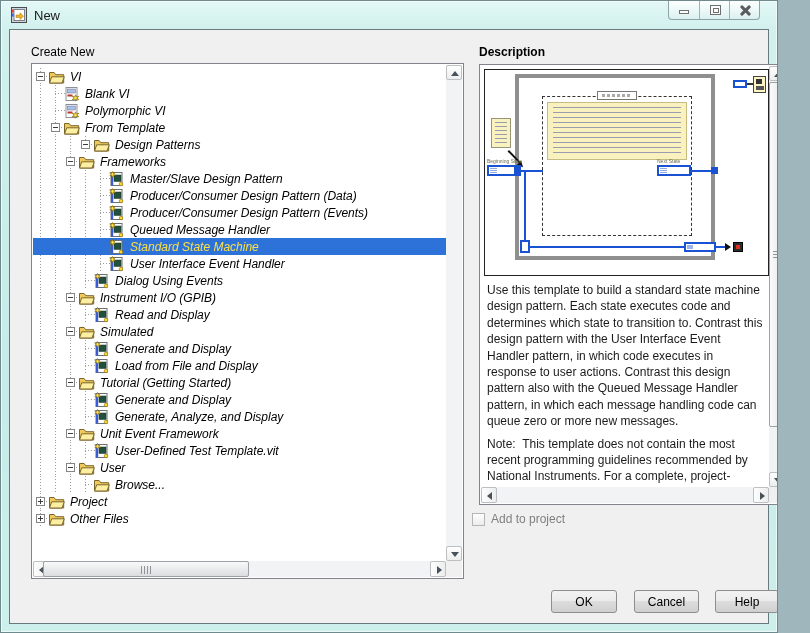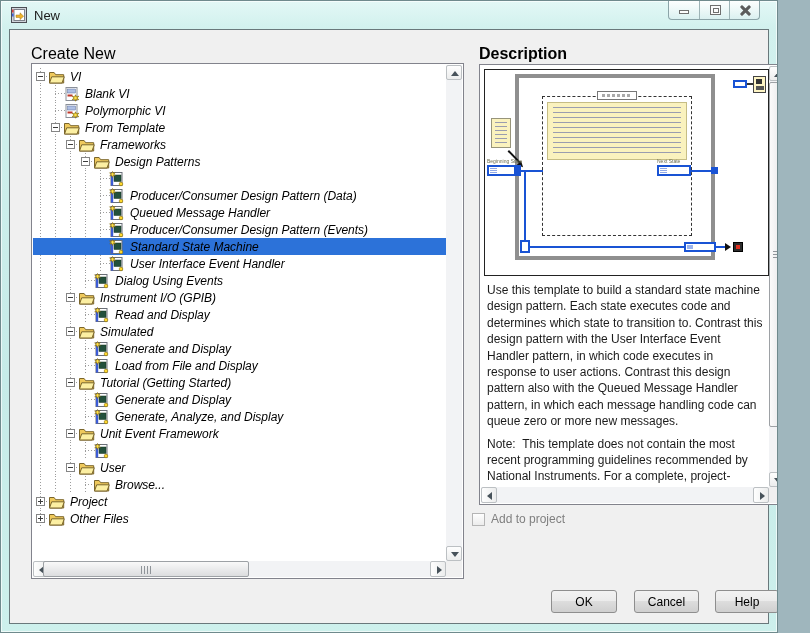--- a/index.html
+++ b/index.html
@@ -21,27 +21,27 @@
   .wbtn:first-child{border-left:none;}
   .g-min{position:absolute;left:10px;top:9px;width:10px;height:4px;background:#fdfdfd;border:1px solid #6f6f6f;}
   .g-max{position:absolute;left:10px;top:4px;width:11px;height:10px;background:#fbfbfb;border:1px solid #6f6f6f;}
   .g-max::after{content:"";position:absolute;left:2px;top:2px;width:4px;height:3px;border:1px solid #6f6f6f;}
   .g-close{position:absolute;left:9px;top:3px;width:13px;height:13px;}
   .g-close::before,.g-close::after{content:"";position:absolute;left:0;top:5px;width:13px;height:3px;background:#5c5c5c;border-radius:1px;}
   .g-close::before{transform:rotate(45deg);}
   .g-close::after{transform:rotate(-45deg);}
   
   .client{position:absolute;left:8px;top:28px;right:8px;bottom:8px;background:#f0f0f0;border:1px solid #69787b;}
-  .panel-label{position:absolute;font-size:16px;color:#000;}
+  .panel-label{position:absolute;font-size:12px;color:#000;}
   
   .treebox{position:absolute;left:30px;top:62px;width:433px;height:516px;background:#fff;border:1px solid #82838c;font-style:italic;}
   .tree-view{position:absolute;left:1px;top:1px;right:17px;bottom:17px;overflow:hidden;padding-top:3px;}
   .tree-row{display:flex;align-items:center;height:17px;font-size:12px;white-space:nowrap;cursor:default;}
   .tree-row[data-selected="true"]{background:#2c72d9;}
-  .tree-row[data-selected="true"] .tlabel{color:#000000;}
+  .tree-row[data-selected="true"] .tlabel{color:#fde047;}
   .tree-row[data-selected="true"] .guides{visibility:hidden;}
   .guides{display:flex;height:17px;flex:none;}
   .guide{width:15px;height:17px;background-image:repeating-linear-gradient(to bottom,#9d9d9d 0 1px,transparent 1px 3px);background-size:1px 100%;background-position:7px 0;background-repeat:no-repeat;flex:none;}
   .slot{width:15px;height:17px;position:relative;flex:none;}
   .slot::before{content:"";position:absolute;left:7px;top:0;bottom:0;width:1px;
     background-image:repeating-linear-gradient(to bottom,#9d9d9d 0 1px,transparent 1px 3px);}
   .slot::after{content:"";position:absolute;left:7px;right:-2px;top:8px;height:1px;
     background-image:repeating-linear-gradient(to right,#9d9d9d 0 1px,transparent 1px 3px);}
   .tree-row[data-selected="true"] .slot::before,.tree-row[data-selected="true"] .slot::after{visibility:hidden;}
   .ebox{position:absolute;left:3px;top:4px;width:9px;height:9px;background:#fff;border:1px solid #858585;display:none;z-index:2;}
@@ -237,241 +237,297 @@
               <path d="M1.5 14 l2.2 -6.2 h12.6 l-2.3 6.2 z" fill="#FCEFA2" stroke="#7a652b"></path>
             </svg>
 
           </span>
           <span class="tlabel">From Template</span>
         </div>
         <div class="tree-row" data-icon="folder" data-expand="minus">
           <span class="guides">
             <span class="guide"></span>
             <span class="guide"></span>
+            <span class="guide"></span>
+          </span>
+          <span class="slot">
+            <span class="ebox"></span>
+          </span>
+          <span class="ticon">
+            <svg class="i-folder" viewBox="0 0 17 16" width="17" height="16">
+              <path d="M1.5 3.5 h4.6 l1.6 2.2 h8 v8.3 h-14.2 z" fill="#EFC95C" stroke="#7a652b"></path>
+              <path d="M1.5 14 l2.2 -6.2 h12.6 l-2.3 6.2 z" fill="#FCEFA2" stroke="#7a652b"></path>
+            </svg>
+
+          </span>
+          <span class="tlabel">Design Patterns</span>
+        </div>
+        <div class="tree-row" data-icon="folder" data-expand="minus">
+          <span class="guides">
+            <span class="guide"></span>
+            <span class="guide"></span>
           </span>
           <span class="slot">
             <span class="ebox"></span>
           </span>
           <span class="ticon">
             <svg class="i-folder" viewBox="0 0 17 16" width="17" height="16">
               <path d="M1.5 3.5 h4.6 l1.6 2.2 h8 v8.3 h-14.2 z" fill="#EFC95C" stroke="#7a652b"></path>
               <path d="M1.5 14 l2.2 -6.2 h12.6 l-2.3 6.2 z" fill="#FCEFA2" stroke="#7a652b"></path>
             </svg>
 
           </span>
           <span class="tlabel">Frameworks</span>
         </div>
+        <div class="tree-row" data-icon="template">
+          <span class="guides">
+            <span class="guide"></span>
+            <span class="guide"></span>
+            <span class="guide"></span>
+            <span class="guide"></span>
+          </span>
+          <span class="slot"></span>
+          <span class="ticon">
+
+            <svg class="i-template" viewBox="0 0 17 16" width="17" height="16">
+              <rect x="3" y="1.5" width="11" height="13" fill="#fff" stroke="#6a6f78"></rect>
+              <rect x="3" y="1.5" width="2.2" height="13" fill="#3b5bd6"></rect>
+              <rect x="6" y="4" width="7" height="6.5" fill="#23503c" stroke="#16351f" stroke-width="0.5"></rect>
+              <polygon points="4.5,0.5 5.2,2.3 7.2,1.6 5.9,3.2 7.4,4.7 5.3,4.4 4.6,6.4 3.8,4.5 1.8,5 3.1,3.3 1.6,1.8 3.7,2.2" fill="#FFE24A" stroke="#7a5c00" stroke-width="0.6"></polygon>
+              <circle cx="13" cy="13" r="1.8" fill="#FFD92E" stroke="#8a6d00" stroke-width="0.6"></circle>
+            </svg>
+          </span>
+          <span class="tlabel">Master/Slave Design Pattern</span>
+        </div>
+        <div class="tree-row" data-icon="template">
+          <span class="guides">
+            <span class="guide"></span>
+            <span class="guide"></span>
+            <span class="guide"></span>
+            <span class="guide"></span>
+          </span>
+          <span class="slot"></span>
+          <span class="ticon">
+
+            <svg class="i-template" viewBox="0 0 17 16" width="17" height="16">
+              <rect x="3" y="1.5" width="11" height="13" fill="#fff" stroke="#6a6f78"></rect>
+              <rect x="3" y="1.5" width="2.2" height="13" fill="#3b5bd6"></rect>
+              <rect x="6" y="4" width="7" height="6.5" fill="#23503c" stroke="#16351f" stroke-width="0.5"></rect>
+              <polygon points="4.5,0.5 5.2,2.3 7.2,1.6 5.9,3.2 7.4,4.7 5.3,4.4 4.6,6.4 3.8,4.5 1.8,5 3.1,3.3 1.6,1.8 3.7,2.2" fill="#FFE24A" stroke="#7a5c00" stroke-width="0.6"></polygon>
+              <circle cx="13" cy="13" r="1.8" fill="#FFD92E" stroke="#8a6d00" stroke-width="0.6"></circle>
+            </svg>
+          </span>
+          <span class="tlabel">Producer/Consumer Design Pattern (Data)</span>
+        </div>
+        <div class="tree-row" data-icon="template">
+          <span class="guides">
+            <span class="guide"></span>
+            <span class="guide"></span>
+            <span class="guide"></span>
+            <span class="guide"></span>
+          </span>
+          <span class="slot"></span>
+          <span class="ticon">
+
+            <svg class="i-template" viewBox="0 0 17 16" width="17" height="16">
+              <rect x="3" y="1.5" width="11" height="13" fill="#fff" stroke="#6a6f78"></rect>
+              <rect x="3" y="1.5" width="2.2" height="13" fill="#3b5bd6"></rect>
+              <rect x="6" y="4" width="7" height="6.5" fill="#23503c" stroke="#16351f" stroke-width="0.5"></rect>
+              <polygon points="4.5,0.5 5.2,2.3 7.2,1.6 5.9,3.2 7.4,4.7 5.3,4.4 4.6,6.4 3.8,4.5 1.8,5 3.1,3.3 1.6,1.8 3.7,2.2" fill="#FFE24A" stroke="#7a5c00" stroke-width="0.6"></polygon>
+              <circle cx="13" cy="13" r="1.8" fill="#FFD92E" stroke="#8a6d00" stroke-width="0.6"></circle>
+            </svg>
+          </span>
+          <span class="tlabel">Producer/Consumer Design Pattern (Events)</span>
+        </div>
+        <div class="tree-row" data-icon="template">
+          <span class="guides">
+            <span class="guide"></span>
+            <span class="guide"></span>
+            <span class="guide"></span>
+            <span class="guide"></span>
+          </span>
+          <span class="slot"></span>
+          <span class="ticon">
+
+            <svg class="i-template" viewBox="0 0 17 16" width="17" height="16">
+              <rect x="3" y="1.5" width="11" height="13" fill="#fff" stroke="#6a6f78"></rect>
+              <rect x="3" y="1.5" width="2.2" height="13" fill="#3b5bd6"></rect>
+              <rect x="6" y="4" width="7" height="6.5" fill="#23503c" stroke="#16351f" stroke-width="0.5"></rect>
+              <polygon points="4.5,0.5 5.2,2.3 7.2,1.6 5.9,3.2 7.4,4.7 5.3,4.4 4.6,6.4 3.8,4.5 1.8,5 3.1,3.3 1.6,1.8 3.7,2.2" fill="#FFE24A" stroke="#7a5c00" stroke-width="0.6"></polygon>
+              <circle cx="13" cy="13" r="1.8" fill="#FFD92E" stroke="#8a6d00" stroke-width="0.6"></circle>
+            </svg>
+          </span>
+          <span class="tlabel">Queued Message Handler</span>
+        </div>
+        <div class="tree-row" data-icon="template" data-selected="true">
+          <span class="guides">
+            <span class="guide"></span>
+            <span class="guide"></span>
+            <span class="guide"></span>
+            <span class="guide"></span>
+          </span>
+          <span class="slot"></span>
+          <span class="ticon">
+
+            <svg class="i-template" viewBox="0 0 17 16" width="17" height="16">
+              <rect x="3" y="1.5" width="11" height="13" fill="#fff" stroke="#6a6f78"></rect>
+              <rect x="3" y="1.5" width="2.2" height="13" fill="#3b5bd6"></rect>
+              <rect x="6" y="4" width="7" height="6.5" fill="#23503c" stroke="#16351f" stroke-width="0.5"></rect>
+              <polygon points="4.5,0.5 5.2,2.3 7.2,1.6 5.9,3.2 7.4,4.7 5.3,4.4 4.6,6.4 3.8,4.5 1.8,5 3.1,3.3 1.6,1.8 3.7,2.2" fill="#FFE24A" stroke="#7a5c00" stroke-width="0.6"></polygon>
+              <circle cx="13" cy="13" r="1.8" fill="#FFD92E" stroke="#8a6d00" stroke-width="0.6"></circle>
+            </svg>
+          </span>
+          <span class="tlabel">Standard State Machine</span>
+        </div>
+        <div class="tree-row" data-icon="template">
+          <span class="guides">
+            <span class="guide"></span>
+            <span class="guide"></span>
+            <span class="guide"></span>
+            <span class="guide"></span>
+          </span>
+          <span class="slot"></span>
+          <span class="ticon">
+
+            <svg class="i-template" viewBox="0 0 17 16" width="17" height="16">
+              <rect x="3" y="1.5" width="11" height="13" fill="#fff" stroke="#6a6f78"></rect>
+              <rect x="3" y="1.5" width="2.2" height="13" fill="#3b5bd6"></rect>
+              <rect x="6" y="4" width="7" height="6.5" fill="#23503c" stroke="#16351f" stroke-width="0.5"></rect>
+              <polygon points="4.5,0.5 5.2,2.3 7.2,1.6 5.9,3.2 7.4,4.7 5.3,4.4 4.6,6.4 3.8,4.5 1.8,5 3.1,3.3 1.6,1.8 3.7,2.2" fill="#FFE24A" stroke="#7a5c00" stroke-width="0.6"></polygon>
+              <circle cx="13" cy="13" r="1.8" fill="#FFD92E" stroke="#8a6d00" stroke-width="0.6"></circle>
+            </svg>
+          </span>
+          <span class="tlabel">User Interface Event Handler</span>
+        </div>
+        <div class="tree-row" data-icon="template">
+          <span class="guides">
+            <span class="guide"></span>
+            <span class="guide"></span>
+            <span class="guide"></span>
+          </span>
+          <span class="slot"></span>
+          <span class="ticon">
+
+            <svg class="i-template" viewBox="0 0 17 16" width="17" height="16">
+              <rect x="3" y="1.5" width="11" height="13" fill="#fff" stroke="#6a6f78"></rect>
+              <rect x="3" y="1.5" width="2.2" height="13" fill="#3b5bd6"></rect>
+              <rect x="6" y="4" width="7" height="6.5" fill="#23503c" stroke="#16351f" stroke-width="0.5"></rect>
+              <polygon points="4.5,0.5 5.2,2.3 7.2,1.6 5.9,3.2 7.4,4.7 5.3,4.4 4.6,6.4 3.8,4.5 1.8,5 3.1,3.3 1.6,1.8 3.7,2.2" fill="#FFE24A" stroke="#7a5c00" stroke-width="0.6"></polygon>
+              <circle cx="13" cy="13" r="1.8" fill="#FFD92E" stroke="#8a6d00" stroke-width="0.6"></circle>
+            </svg>
+          </span>
+          <span class="tlabel">Dialog Using Events</span>
+        </div>
         <div class="tree-row" data-icon="folder" data-expand="minus">
           <span class="guides">
             <span class="guide"></span>
             <span class="guide"></span>
-            <span class="guide"></span>
-          </span>
-          <span class="slot">
-            <span class="ebox"></span>
-          </span>
-          <span class="ticon">
-            <svg class="i-folder" viewBox="0 0 17 16" width="17" height="16">
-              <path d="M1.5 3.5 h4.6 l1.6 2.2 h8 v8.3 h-14.2 z" fill="#EFC95C" stroke="#7a652b"></path>
-              <path d="M1.5 14 l2.2 -6.2 h12.6 l-2.3 6.2 z" fill="#FCEFA2" stroke="#7a652b"></path>
-            </svg>
-
-          </span>
-          <span class="tlabel">Design Patterns</span>
-        </div>
-        <div class="tree-row" data-icon="template">
-          <span class="guides">
-            <span class="guide"></span>
-            <span class="guide"></span>
-            <span class="guide"></span>
-            <span class="guide"></span>
-          </span>
-          <span class="slot"></span>
-          <span class="ticon">
-
-            <svg class="i-template" viewBox="0 0 17 16" width="17" height="16">
-              <rect x="3" y="1.5" width="11" height="13" fill="#fff" stroke="#6a6f78"></rect>
-              <rect x="3" y="1.5" width="2.2" height="13" fill="#3b5bd6"></rect>
-              <rect x="6" y="4" width="7" height="6.5" fill="#23503c" stroke="#16351f" stroke-width="0.5"></rect>
-              <polygon points="4.5,0.5 5.2,2.3 7.2,1.6 5.9,3.2 7.4,4.7 5.3,4.4 4.6,6.4 3.8,4.5 1.8,5 3.1,3.3 1.6,1.8 3.7,2.2" fill="#FFE24A" stroke="#7a5c00" stroke-width="0.6"></polygon>
-              <circle cx="13" cy="13" r="1.8" fill="#FFD92E" stroke="#8a6d00" stroke-width="0.6"></circle>
-            </svg>
-          </span>
-        </div>
-        <div class="tree-row" data-icon="template">
-          <span class="guides">
-            <span class="guide"></span>
-            <span class="guide"></span>
-            <span class="guide"></span>
-            <span class="guide"></span>
-          </span>
-          <span class="slot"></span>
-          <span class="ticon">
-
-            <svg class="i-template" viewBox="0 0 17 16" width="17" height="16">
-              <rect x="3" y="1.5" width="11" height="13" fill="#fff" stroke="#6a6f78"></rect>
-              <rect x="3" y="1.5" width="2.2" height="13" fill="#3b5bd6"></rect>
-              <rect x="6" y="4" width="7" height="6.5" fill="#23503c" stroke="#16351f" stroke-width="0.5"></rect>
-              <polygon points="4.5,0.5 5.2,2.3 7.2,1.6 5.9,3.2 7.4,4.7 5.3,4.4 4.6,6.4 3.8,4.5 1.8,5 3.1,3.3 1.6,1.8 3.7,2.2" fill="#FFE24A" stroke="#7a5c00" stroke-width="0.6"></polygon>
-              <circle cx="13" cy="13" r="1.8" fill="#FFD92E" stroke="#8a6d00" stroke-width="0.6"></circle>
-            </svg>
-          </span>
-          <span class="tlabel">Producer/Consumer Design Pattern (Data)</span>
-        </div>
-        <div class="tree-row" data-icon="template">
-          <span class="guides">
-            <span class="guide"></span>
-            <span class="guide"></span>
-            <span class="guide"></span>
-            <span class="guide"></span>
-          </span>
-          <span class="slot"></span>
-          <span class="ticon">
-
-            <svg class="i-template" viewBox="0 0 17 16" width="17" height="16">
-              <rect x="3" y="1.5" width="11" height="13" fill="#fff" stroke="#6a6f78"></rect>
-              <rect x="3" y="1.5" width="2.2" height="13" fill="#3b5bd6"></rect>
-              <rect x="6" y="4" width="7" height="6.5" fill="#23503c" stroke="#16351f" stroke-width="0.5"></rect>
-              <polygon points="4.5,0.5 5.2,2.3 7.2,1.6 5.9,3.2 7.4,4.7 5.3,4.4 4.6,6.4 3.8,4.5 1.8,5 3.1,3.3 1.6,1.8 3.7,2.2" fill="#FFE24A" stroke="#7a5c00" stroke-width="0.6"></polygon>
-              <circle cx="13" cy="13" r="1.8" fill="#FFD92E" stroke="#8a6d00" stroke-width="0.6"></circle>
-            </svg>
-          </span>
-          <span class="tlabel">Queued Message Handler</span>
-        </div>
-        <div class="tree-row" data-icon="template">
-          <span class="guides">
-            <span class="guide"></span>
-            <span class="guide"></span>
-            <span class="guide"></span>
-            <span class="guide"></span>
-          </span>
-          <span class="slot"></span>
-          <span class="ticon">
-
-            <svg class="i-template" viewBox="0 0 17 16" width="17" height="16">
-              <rect x="3" y="1.5" width="11" height="13" fill="#fff" stroke="#6a6f78"></rect>
-              <rect x="3" y="1.5" width="2.2" height="13" fill="#3b5bd6"></rect>
-              <rect x="6" y="4" width="7" height="6.5" fill="#23503c" stroke="#16351f" stroke-width="0.5"></rect>
-              <polygon points="4.5,0.5 5.2,2.3 7.2,1.6 5.9,3.2 7.4,4.7 5.3,4.4 4.6,6.4 3.8,4.5 1.8,5 3.1,3.3 1.6,1.8 3.7,2.2" fill="#FFE24A" stroke="#7a5c00" stroke-width="0.6"></polygon>
-              <circle cx="13" cy="13" r="1.8" fill="#FFD92E" stroke="#8a6d00" stroke-width="0.6"></circle>
-            </svg>
-          </span>
-          <span class="tlabel">Producer/Consumer Design Pattern (Events)</span>
-        </div>
-        <div class="tree-row" data-icon="template" data-selected="true">
-          <span class="guides">
-            <span class="guide"></span>
-            <span class="guide"></span>
-            <span class="guide"></span>
-            <span class="guide"></span>
-          </span>
-          <span class="slot"></span>
-          <span class="ticon">
-
-            <svg class="i-template" viewBox="0 0 17 16" width="17" height="16">
-              <rect x="3" y="1.5" width="11" height="13" fill="#fff" stroke="#6a6f78"></rect>
-              <rect x="3" y="1.5" width="2.2" height="13" fill="#3b5bd6"></rect>
-              <rect x="6" y="4" width="7" height="6.5" fill="#23503c" stroke="#16351f" stroke-width="0.5"></rect>
-              <polygon points="4.5,0.5 5.2,2.3 7.2,1.6 5.9,3.2 7.4,4.7 5.3,4.4 4.6,6.4 3.8,4.5 1.8,5 3.1,3.3 1.6,1.8 3.7,2.2" fill="#FFE24A" stroke="#7a5c00" stroke-width="0.6"></polygon>
-              <circle cx="13" cy="13" r="1.8" fill="#FFD92E" stroke="#8a6d00" stroke-width="0.6"></circle>
-            </svg>
-          </span>
-          <span class="tlabel">Standard State Machine</span>
-        </div>
-        <div class="tree-row" data-icon="template">
-          <span class="guides">
-            <span class="guide"></span>
-            <span class="guide"></span>
-            <span class="guide"></span>
-            <span class="guide"></span>
-          </span>
-          <span class="slot"></span>
-          <span class="ticon">
-
-            <svg class="i-template" viewBox="0 0 17 16" width="17" height="16">
-              <rect x="3" y="1.5" width="11" height="13" fill="#fff" stroke="#6a6f78"></rect>
-              <rect x="3" y="1.5" width="2.2" height="13" fill="#3b5bd6"></rect>
-              <rect x="6" y="4" width="7" height="6.5" fill="#23503c" stroke="#16351f" stroke-width="0.5"></rect>
-              <polygon points="4.5,0.5 5.2,2.3 7.2,1.6 5.9,3.2 7.4,4.7 5.3,4.4 4.6,6.4 3.8,4.5 1.8,5 3.1,3.3 1.6,1.8 3.7,2.2" fill="#FFE24A" stroke="#7a5c00" stroke-width="0.6"></polygon>
-              <circle cx="13" cy="13" r="1.8" fill="#FFD92E" stroke="#8a6d00" stroke-width="0.6"></circle>
-            </svg>
-          </span>
-          <span class="tlabel">User Interface Event Handler</span>
-        </div>
-        <div class="tree-row" data-icon="template">
-          <span class="guides">
-            <span class="guide"></span>
-            <span class="guide"></span>
-            <span class="guide"></span>
-          </span>
-          <span class="slot"></span>
-          <span class="ticon">
-
-            <svg class="i-template" viewBox="0 0 17 16" width="17" height="16">
-              <rect x="3" y="1.5" width="11" height="13" fill="#fff" stroke="#6a6f78"></rect>
-              <rect x="3" y="1.5" width="2.2" height="13" fill="#3b5bd6"></rect>
-              <rect x="6" y="4" width="7" height="6.5" fill="#23503c" stroke="#16351f" stroke-width="0.5"></rect>
-              <polygon points="4.5,0.5 5.2,2.3 7.2,1.6 5.9,3.2 7.4,4.7 5.3,4.4 4.6,6.4 3.8,4.5 1.8,5 3.1,3.3 1.6,1.8 3.7,2.2" fill="#FFE24A" stroke="#7a5c00" stroke-width="0.6"></polygon>
-              <circle cx="13" cy="13" r="1.8" fill="#FFD92E" stroke="#8a6d00" stroke-width="0.6"></circle>
-            </svg>
-          </span>
-          <span class="tlabel">Dialog Using Events</span>
+          </span>
+          <span class="slot">
+            <span class="ebox"></span>
+          </span>
+          <span class="ticon">
+            <svg class="i-folder" viewBox="0 0 17 16" width="17" height="16">
+              <path d="M1.5 3.5 h4.6 l1.6 2.2 h8 v8.3 h-14.2 z" fill="#EFC95C" stroke="#7a652b"></path>
+              <path d="M1.5 14 l2.2 -6.2 h12.6 l-2.3 6.2 z" fill="#FCEFA2" stroke="#7a652b"></path>
+            </svg>
+
+          </span>
+          <span class="tlabel">Instrument I/O (GPIB)</span>
+        </div>
+        <div class="tree-row" data-icon="template">
+          <span class="guides">
+            <span class="guide"></span>
+            <span class="guide"></span>
+            <span class="guide"></span>
+          </span>
+          <span class="slot"></span>
+          <span class="ticon">
+
+            <svg class="i-template" viewBox="0 0 17 16" width="17" height="16">
+              <rect x="3" y="1.5" width="11" height="13" fill="#fff" stroke="#6a6f78"></rect>
+              <rect x="3" y="1.5" width="2.2" height="13" fill="#3b5bd6"></rect>
+              <rect x="6" y="4" width="7" height="6.5" fill="#23503c" stroke="#16351f" stroke-width="0.5"></rect>
+              <polygon points="4.5,0.5 5.2,2.3 7.2,1.6 5.9,3.2 7.4,4.7 5.3,4.4 4.6,6.4 3.8,4.5 1.8,5 3.1,3.3 1.6,1.8 3.7,2.2" fill="#FFE24A" stroke="#7a5c00" stroke-width="0.6"></polygon>
+              <circle cx="13" cy="13" r="1.8" fill="#FFD92E" stroke="#8a6d00" stroke-width="0.6"></circle>
+            </svg>
+          </span>
+          <span class="tlabel">Read and Display</span>
         </div>
         <div class="tree-row" data-icon="folder" data-expand="minus">
           <span class="guides">
             <span class="guide"></span>
             <span class="guide"></span>
           </span>
           <span class="slot">
             <span class="ebox"></span>
           </span>
           <span class="ticon">
             <svg class="i-folder" viewBox="0 0 17 16" width="17" height="16">
               <path d="M1.5 3.5 h4.6 l1.6 2.2 h8 v8.3 h-14.2 z" fill="#EFC95C" stroke="#7a652b"></path>
               <path d="M1.5 14 l2.2 -6.2 h12.6 l-2.3 6.2 z" fill="#FCEFA2" stroke="#7a652b"></path>
             </svg>
 
           </span>
-          <span class="tlabel">Instrument I/O (GPIB)</span>
-        </div>
-        <div class="tree-row" data-icon="template">
-          <span class="guides">
-            <span class="guide"></span>
-            <span class="guide"></span>
-            <span class="guide"></span>
-          </span>
-          <span class="slot"></span>
-          <span class="ticon">
-
-            <svg class="i-template" viewBox="0 0 17 16" width="17" height="16">
-              <rect x="3" y="1.5" width="11" height="13" fill="#fff" stroke="#6a6f78"></rect>
-              <rect x="3" y="1.5" width="2.2" height="13" fill="#3b5bd6"></rect>
-              <rect x="6" y="4" width="7" height="6.5" fill="#23503c" stroke="#16351f" stroke-width="0.5"></rect>
-              <polygon points="4.5,0.5 5.2,2.3 7.2,1.6 5.9,3.2 7.4,4.7 5.3,4.4 4.6,6.4 3.8,4.5 1.8,5 3.1,3.3 1.6,1.8 3.7,2.2" fill="#FFE24A" stroke="#7a5c00" stroke-width="0.6"></polygon>
-              <circle cx="13" cy="13" r="1.8" fill="#FFD92E" stroke="#8a6d00" stroke-width="0.6"></circle>
-            </svg>
-          </span>
-          <span class="tlabel">Read and Display</span>
+          <span class="tlabel">Simulated</span>
+        </div>
+        <div class="tree-row" data-icon="template">
+          <span class="guides">
+            <span class="guide"></span>
+            <span class="guide"></span>
+            <span class="guide"></span>
+          </span>
+          <span class="slot"></span>
+          <span class="ticon">
+
+            <svg class="i-template" viewBox="0 0 17 16" width="17" height="16">
+              <rect x="3" y="1.5" width="11" height="13" fill="#fff" stroke="#6a6f78"></rect>
+              <rect x="3" y="1.5" width="2.2" height="13" fill="#3b5bd6"></rect>
+              <rect x="6" y="4" width="7" height="6.5" fill="#23503c" stroke="#16351f" stroke-width="0.5"></rect>
+              <polygon points="4.5,0.5 5.2,2.3 7.2,1.6 5.9,3.2 7.4,4.7 5.3,4.4 4.6,6.4 3.8,4.5 1.8,5 3.1,3.3 1.6,1.8 3.7,2.2" fill="#FFE24A" stroke="#7a5c00" stroke-width="0.6"></polygon>
+              <circle cx="13" cy="13" r="1.8" fill="#FFD92E" stroke="#8a6d00" stroke-width="0.6"></circle>
+            </svg>
+          </span>
+          <span class="tlabel">Generate and Display</span>
+        </div>
+        <div class="tree-row" data-icon="template">
+          <span class="guides">
+            <span class="guide"></span>
+            <span class="guide"></span>
+            <span class="guide"></span>
+          </span>
+          <span class="slot"></span>
+          <span class="ticon">
+
+            <svg class="i-template" viewBox="0 0 17 16" width="17" height="16">
+              <rect x="3" y="1.5" width="11" height="13" fill="#fff" stroke="#6a6f78"></rect>
+              <rect x="3" y="1.5" width="2.2" height="13" fill="#3b5bd6"></rect>
+              <rect x="6" y="4" width="7" height="6.5" fill="#23503c" stroke="#16351f" stroke-width="0.5"></rect>
+              <polygon points="4.5,0.5 5.2,2.3 7.2,1.6 5.9,3.2 7.4,4.7 5.3,4.4 4.6,6.4 3.8,4.5 1.8,5 3.1,3.3 1.6,1.8 3.7,2.2" fill="#FFE24A" stroke="#7a5c00" stroke-width="0.6"></polygon>
+              <circle cx="13" cy="13" r="1.8" fill="#FFD92E" stroke="#8a6d00" stroke-width="0.6"></circle>
+            </svg>
+          </span>
+          <span class="tlabel">Load from File and Display</span>
         </div>
         <div class="tree-row" data-icon="folder" data-expand="minus">
           <span class="guides">
             <span class="guide"></span>
             <span class="guide"></span>
           </span>
           <span class="slot">
             <span class="ebox"></span>
           </span>
           <span class="ticon">
             <svg class="i-folder" viewBox="0 0 17 16" width="17" height="16">
               <path d="M1.5 3.5 h4.6 l1.6 2.2 h8 v8.3 h-14.2 z" fill="#EFC95C" stroke="#7a652b"></path>
               <path d="M1.5 14 l2.2 -6.2 h12.6 l-2.3 6.2 z" fill="#FCEFA2" stroke="#7a652b"></path>
             </svg>
 
           </span>
-          <span class="tlabel">Simulated</span>
+          <span class="tlabel">Tutorial (Getting Started)</span>
         </div>
         <div class="tree-row" data-icon="template">
           <span class="guides">
             <span class="guide"></span>
             <span class="guide"></span>
             <span class="guide"></span>
           </span>
           <span class="slot"></span>
           <span class="ticon">
 
@@ -495,111 +551,57 @@
           <span class="ticon">
 
             <svg class="i-template" viewBox="0 0 17 16" width="17" height="16">
               <rect x="3" y="1.5" width="11" height="13" fill="#fff" stroke="#6a6f78"></rect>
               <rect x="3" y="1.5" width="2.2" height="13" fill="#3b5bd6"></rect>
               <rect x="6" y="4" width="7" height="6.5" fill="#23503c" stroke="#16351f" stroke-width="0.5"></rect>
               <polygon points="4.5,0.5 5.2,2.3 7.2,1.6 5.9,3.2 7.4,4.7 5.3,4.4 4.6,6.4 3.8,4.5 1.8,5 3.1,3.3 1.6,1.8 3.7,2.2" fill="#FFE24A" stroke="#7a5c00" stroke-width="0.6"></polygon>
               <circle cx="13" cy="13" r="1.8" fill="#FFD92E" stroke="#8a6d00" stroke-width="0.6"></circle>
             </svg>
           </span>
-          <span class="tlabel">Load from File and Display</span>
+          <span class="tlabel">Generate, Analyze, and Display</span>
         </div>
         <div class="tree-row" data-icon="folder" data-expand="minus">
           <span class="guides">
             <span class="guide"></span>
             <span class="guide"></span>
           </span>
           <span class="slot">
             <span class="ebox"></span>
           </span>
           <span class="ticon">
             <svg class="i-folder" viewBox="0 0 17 16" width="17" height="16">
               <path d="M1.5 3.5 h4.6 l1.6 2.2 h8 v8.3 h-14.2 z" fill="#EFC95C" stroke="#7a652b"></path>
               <path d="M1.5 14 l2.2 -6.2 h12.6 l-2.3 6.2 z" fill="#FCEFA2" stroke="#7a652b"></path>
             </svg>
 
           </span>
-          <span class="tlabel">Tutorial (Getting Started)</span>
-        </div>
-        <div class="tree-row" data-icon="template">
-          <span class="guides">
-            <span class="guide"></span>
-            <span class="guide"></span>
-            <span class="guide"></span>
-          </span>
-          <span class="slot"></span>
-          <span class="ticon">
-
-            <svg class="i-template" viewBox="0 0 17 16" width="17" height="16">
-              <rect x="3" y="1.5" width="11" height="13" fill="#fff" stroke="#6a6f78"></rect>
-              <rect x="3" y="1.5" width="2.2" height="13" fill="#3b5bd6"></rect>
-              <rect x="6" y="4" width="7" height="6.5" fill="#23503c" stroke="#16351f" stroke-width="0.5"></rect>
-              <polygon points="4.5,0.5 5.2,2.3 7.2,1.6 5.9,3.2 7.4,4.7 5.3,4.4 4.6,6.4 3.8,4.5 1.8,5 3.1,3.3 1.6,1.8 3.7,2.2" fill="#FFE24A" stroke="#7a5c00" stroke-width="0.6"></polygon>
-              <circle cx="13" cy="13" r="1.8" fill="#FFD92E" stroke="#8a6d00" stroke-width="0.6"></circle>
-            </svg>
-          </span>
-          <span class="tlabel">Generate and Display</span>
-        </div>
-        <div class="tree-row" data-icon="template">
-          <span class="guides">
-            <span class="guide"></span>
-            <span class="guide"></span>
-            <span class="guide"></span>
-          </span>
-          <span class="slot"></span>
-          <span class="ticon">
-
-            <svg class="i-template" viewBox="0 0 17 16" width="17" height="16">
-              <rect x="3" y="1.5" width="11" height="13" fill="#fff" stroke="#6a6f78"></rect>
-              <rect x="3" y="1.5" width="2.2" height="13" fill="#3b5bd6"></rect>
-              <rect x="6" y="4" width="7" height="6.5" fill="#23503c" stroke="#16351f" stroke-width="0.5"></rect>
-              <polygon points="4.5,0.5 5.2,2.3 7.2,1.6 5.9,3.2 7.4,4.7 5.3,4.4 4.6,6.4 3.8,4.5 1.8,5 3.1,3.3 1.6,1.8 3.7,2.2" fill="#FFE24A" stroke="#7a5c00" stroke-width="0.6"></polygon>
-              <circle cx="13" cy="13" r="1.8" fill="#FFD92E" stroke="#8a6d00" stroke-width="0.6"></circle>
-            </svg>
-          </span>
-          <span class="tlabel">Generate, Analyze, and Display</span>
-        </div>
-        <div class="tree-row" data-icon="folder" data-expand="minus">
-          <span class="guides">
-            <span class="guide"></span>
-            <span class="guide"></span>
-          </span>
-          <span class="slot">
-            <span class="ebox"></span>
-          </span>
-          <span class="ticon">
-            <svg class="i-folder" viewBox="0 0 17 16" width="17" height="16">
-              <path d="M1.5 3.5 h4.6 l1.6 2.2 h8 v8.3 h-14.2 z" fill="#EFC95C" stroke="#7a652b"></path>
-              <path d="M1.5 14 l2.2 -6.2 h12.6 l-2.3 6.2 z" fill="#FCEFA2" stroke="#7a652b"></path>
-            </svg>
-
-          </span>
           <span class="tlabel">Unit Event Framework</span>
         </div>
         <div class="tree-row" data-icon="template">
           <span class="guides">
             <span class="guide"></span>
             <span class="guide"></span>
             <span class="guide"></span>
           </span>
           <span class="slot"></span>
           <span class="ticon">
 
             <svg class="i-template" viewBox="0 0 17 16" width="17" height="16">
               <rect x="3" y="1.5" width="11" height="13" fill="#fff" stroke="#6a6f78"></rect>
               <rect x="3" y="1.5" width="2.2" height="13" fill="#3b5bd6"></rect>
               <rect x="6" y="4" width="7" height="6.5" fill="#23503c" stroke="#16351f" stroke-width="0.5"></rect>
               <polygon points="4.5,0.5 5.2,2.3 7.2,1.6 5.9,3.2 7.4,4.7 5.3,4.4 4.6,6.4 3.8,4.5 1.8,5 3.1,3.3 1.6,1.8 3.7,2.2" fill="#FFE24A" stroke="#7a5c00" stroke-width="0.6"></polygon>
               <circle cx="13" cy="13" r="1.8" fill="#FFD92E" stroke="#8a6d00" stroke-width="0.6"></circle>
             </svg>
           </span>
+          <span class="tlabel">User-Defined Test Template.vit</span>
         </div>
         <div class="tree-row" data-icon="folder" data-expand="minus">
           <span class="guides">
             <span class="guide"></span>
             <span class="guide"></span>
           </span>
           <span class="slot">
             <span class="ebox"></span>
           </span>
           <span class="ticon">

